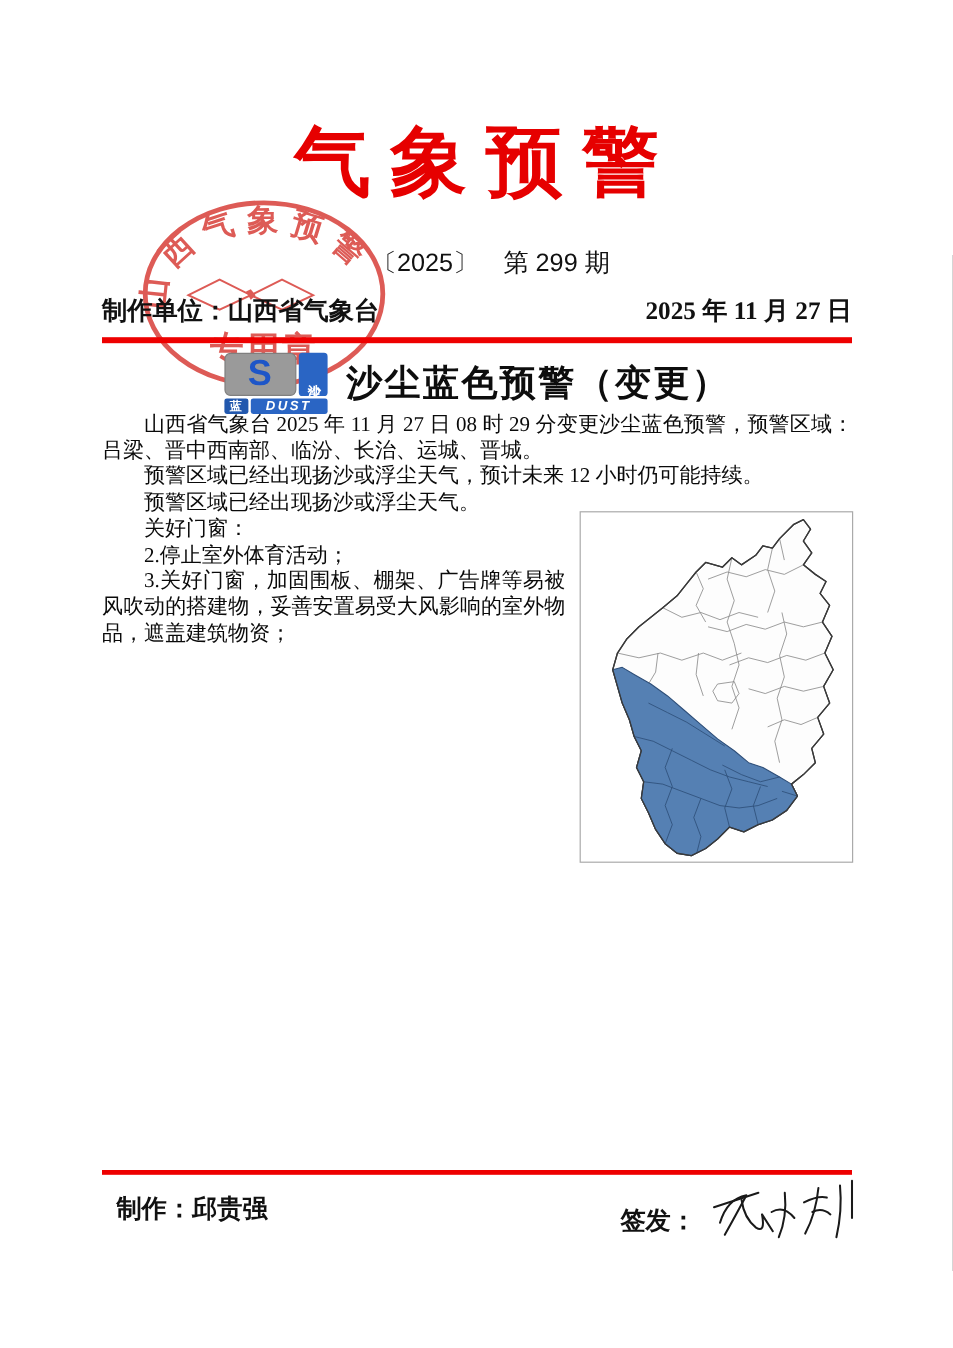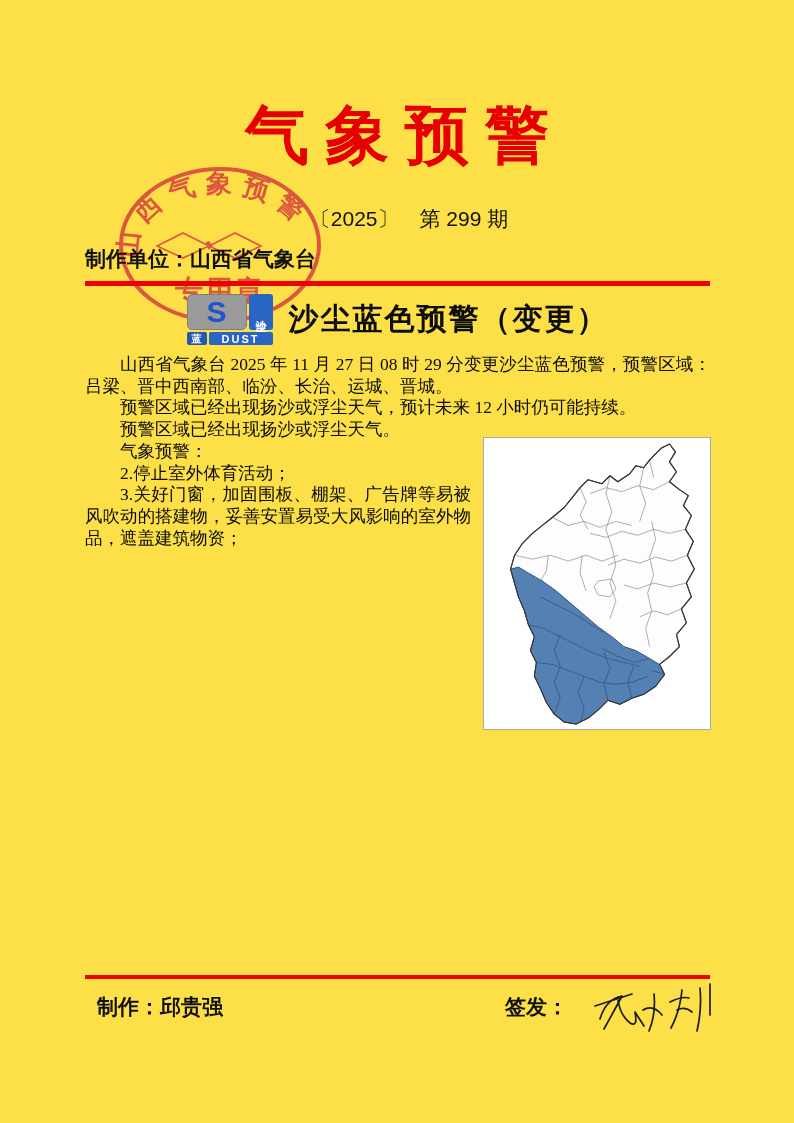--- a/index.html
+++ b/index.html
@@ -1,17 +1,17 @@
 <!DOCTYPE html>
 <html><head>
 <meta charset="utf-8">
 <style>
   html,body{margin:0;padding:0;background:#888;}
   .page{
-    position:relative; width:794px; height:1123px; background:#fde047;
+    position:relative; width:794px; height:1123px; background:#ffffff;
     margin:0 auto; overflow:hidden;
     font-family:"Liberation Serif", serif;
   }
   
   .doc-title{
     position:absolute; top:92px; left:0; width:100%;
     text-align:center; font-size:64px; font-weight:bold;
     color:#e60000; letter-spacing:16px; padding-left:16px; box-sizing:border-box;
     font-family:"Liberation Serif", serif;
   }
@@ -54,45 +54,46 @@
   }
   .di-level{
     width:20px; background:#2258ae; border-radius:2px; color:#fff; font-size:10px; font-weight:bold;
     display:flex; align-items:center; justify-content:center;
     font-family:"Liberation Sans", sans-serif;
   }
   .di-dust{
     flex:1; background:#2a65c4; border-radius:2px; color:#fff; font-size:11px; font-weight:bold;
     letter-spacing:2px; display:flex; align-items:center; justify-content:center;
     font-family:"Liberation Sans", sans-serif;
+    font-style:italic;
   }
   .headline-text{
     font-size:30px; font-weight:600; color:#0d0d0d; letter-spacing:2px;
     font-family:"Liberation Serif", serif;
   }
 
   
   .content{
-    position:absolute; top:354px; left:85px; width:626px;
+    position:absolute; top:343px; left:85px; width:626px;
     font-size:17.5px; line-height:21.7px; color:#0a0a0a; text-align:justify;
     font-family:"Liberation Serif", serif;
   }
   .content p{ margin:0; text-indent:2em; }
   .map-box{
     float:right; width:226px; height:291px; border:1px solid #aaaaaa;
     margin:-4px 0 8px 12px; background:#ffffff;
   }
 
   
   .footer-row{
     position:absolute; top:985px; left:85px; width:625px;
     display:flex; justify-content:space-between; align-items:flex-start;margin-left:12px;
   }
   .maker{ font-size:21px; font-weight:bold; color:#111; font-family:"Liberation Sans", sans-serif; padding-top:8px;}
-  .sign-group{ display:flex; align-items:flex-start; gap:22px;}
+  .sign-group{ display:flex; align-items:center; gap:10px;}
   .sign-label{ font-size:21px; font-weight:bold; color:#111; font-family:"Liberation Sans", sans-serif; padding-top:8px;}
   .signature{ width:132px; height:62px; margin-top:-6px;}
 </style>
 </head>
 <body>
 
 <div class="page">
 
   <div class="doc-title">气象预警</div>
 
@@ -109,20 +110,21 @@
       <polygon points="97,86 123,73 149,86 123,98"></polygon>
       <polygon points="93,83 97,81 101,86 97,90" fill="#d9453f" stroke="none"></polygon>
     </g>
     <text x="108" y="140" text-anchor="middle" font-size="28" font-weight="bold" fill="#d9453f" letter-spacing="2" font-family="Liberation Serif, serif">专用章</text>
   </svg>
 
   <div class="issue-line">〔2025〕　第 299 期</div>
 
   <div class="meta-row">
     <span class="producer">制作单位：山西省气象台</span>
+    <span class="issue-date">2025 年 11 月 27 日</span>
   </div>
 
   <div class="red-rule rule-top"></div>
 
   <div class="headline-row">
     <div class="dust-icon">
       <div class="row1">
         <div class="di-gray">
           <span>S</span>
         </div>
@@ -181,21 +183,21 @@
           <path d="M124,264 120,248 126,232 120,216"></path>
           <path d="M148,262 144,246 150,230"></path>
           <path d="M166,222 150,226 134,220 118,212"></path>
           <path d="M181,238 168,234"></path>
         </g>
 
         <path d="M96,50 L104,42 118,46 126,38 134,44 146,36 152,28 160,30 166,22 178,10 186,6 192,14 186,24 193,34 186,44 196,52 205,58 200,68 208,78 202,92 210,104 204,118 211,132 203,146 208,160 198,172 203,186 193,198 196,210 186,220 176,228 181,238 172,250 160,258 148,262 136,268 124,264 114,274 104,282 92,288 80,286 70,278 62,266 56,252 50,240 52,226 46,214 50,200 44,188 40,174 34,160 30,146 26,132 30,118 38,106 48,96 58,88 68,80 80,70 88,60 Z" fill="none" stroke="#3a3a3a" stroke-width="1.1" stroke-linejoin="round"></path>
       </svg>
     </div>
 
-    <p>气象预警：</p>
+    <p>关好门窗：</p>
     <p>2.停止室外体育活动；</p>
     <p>3.关好门窗，加固围板、棚架、广告牌等易被风吹动的搭建物，妥善安置易受大风影响的室外物品，遮盖建筑物资；</p>
   </div>
 
   <div class="red-rule rule-bottom"></div>
 
   <div class="footer-row">
     <div class="maker">
       <span>制作：</span><span>邱贵强</span>
     </div>

